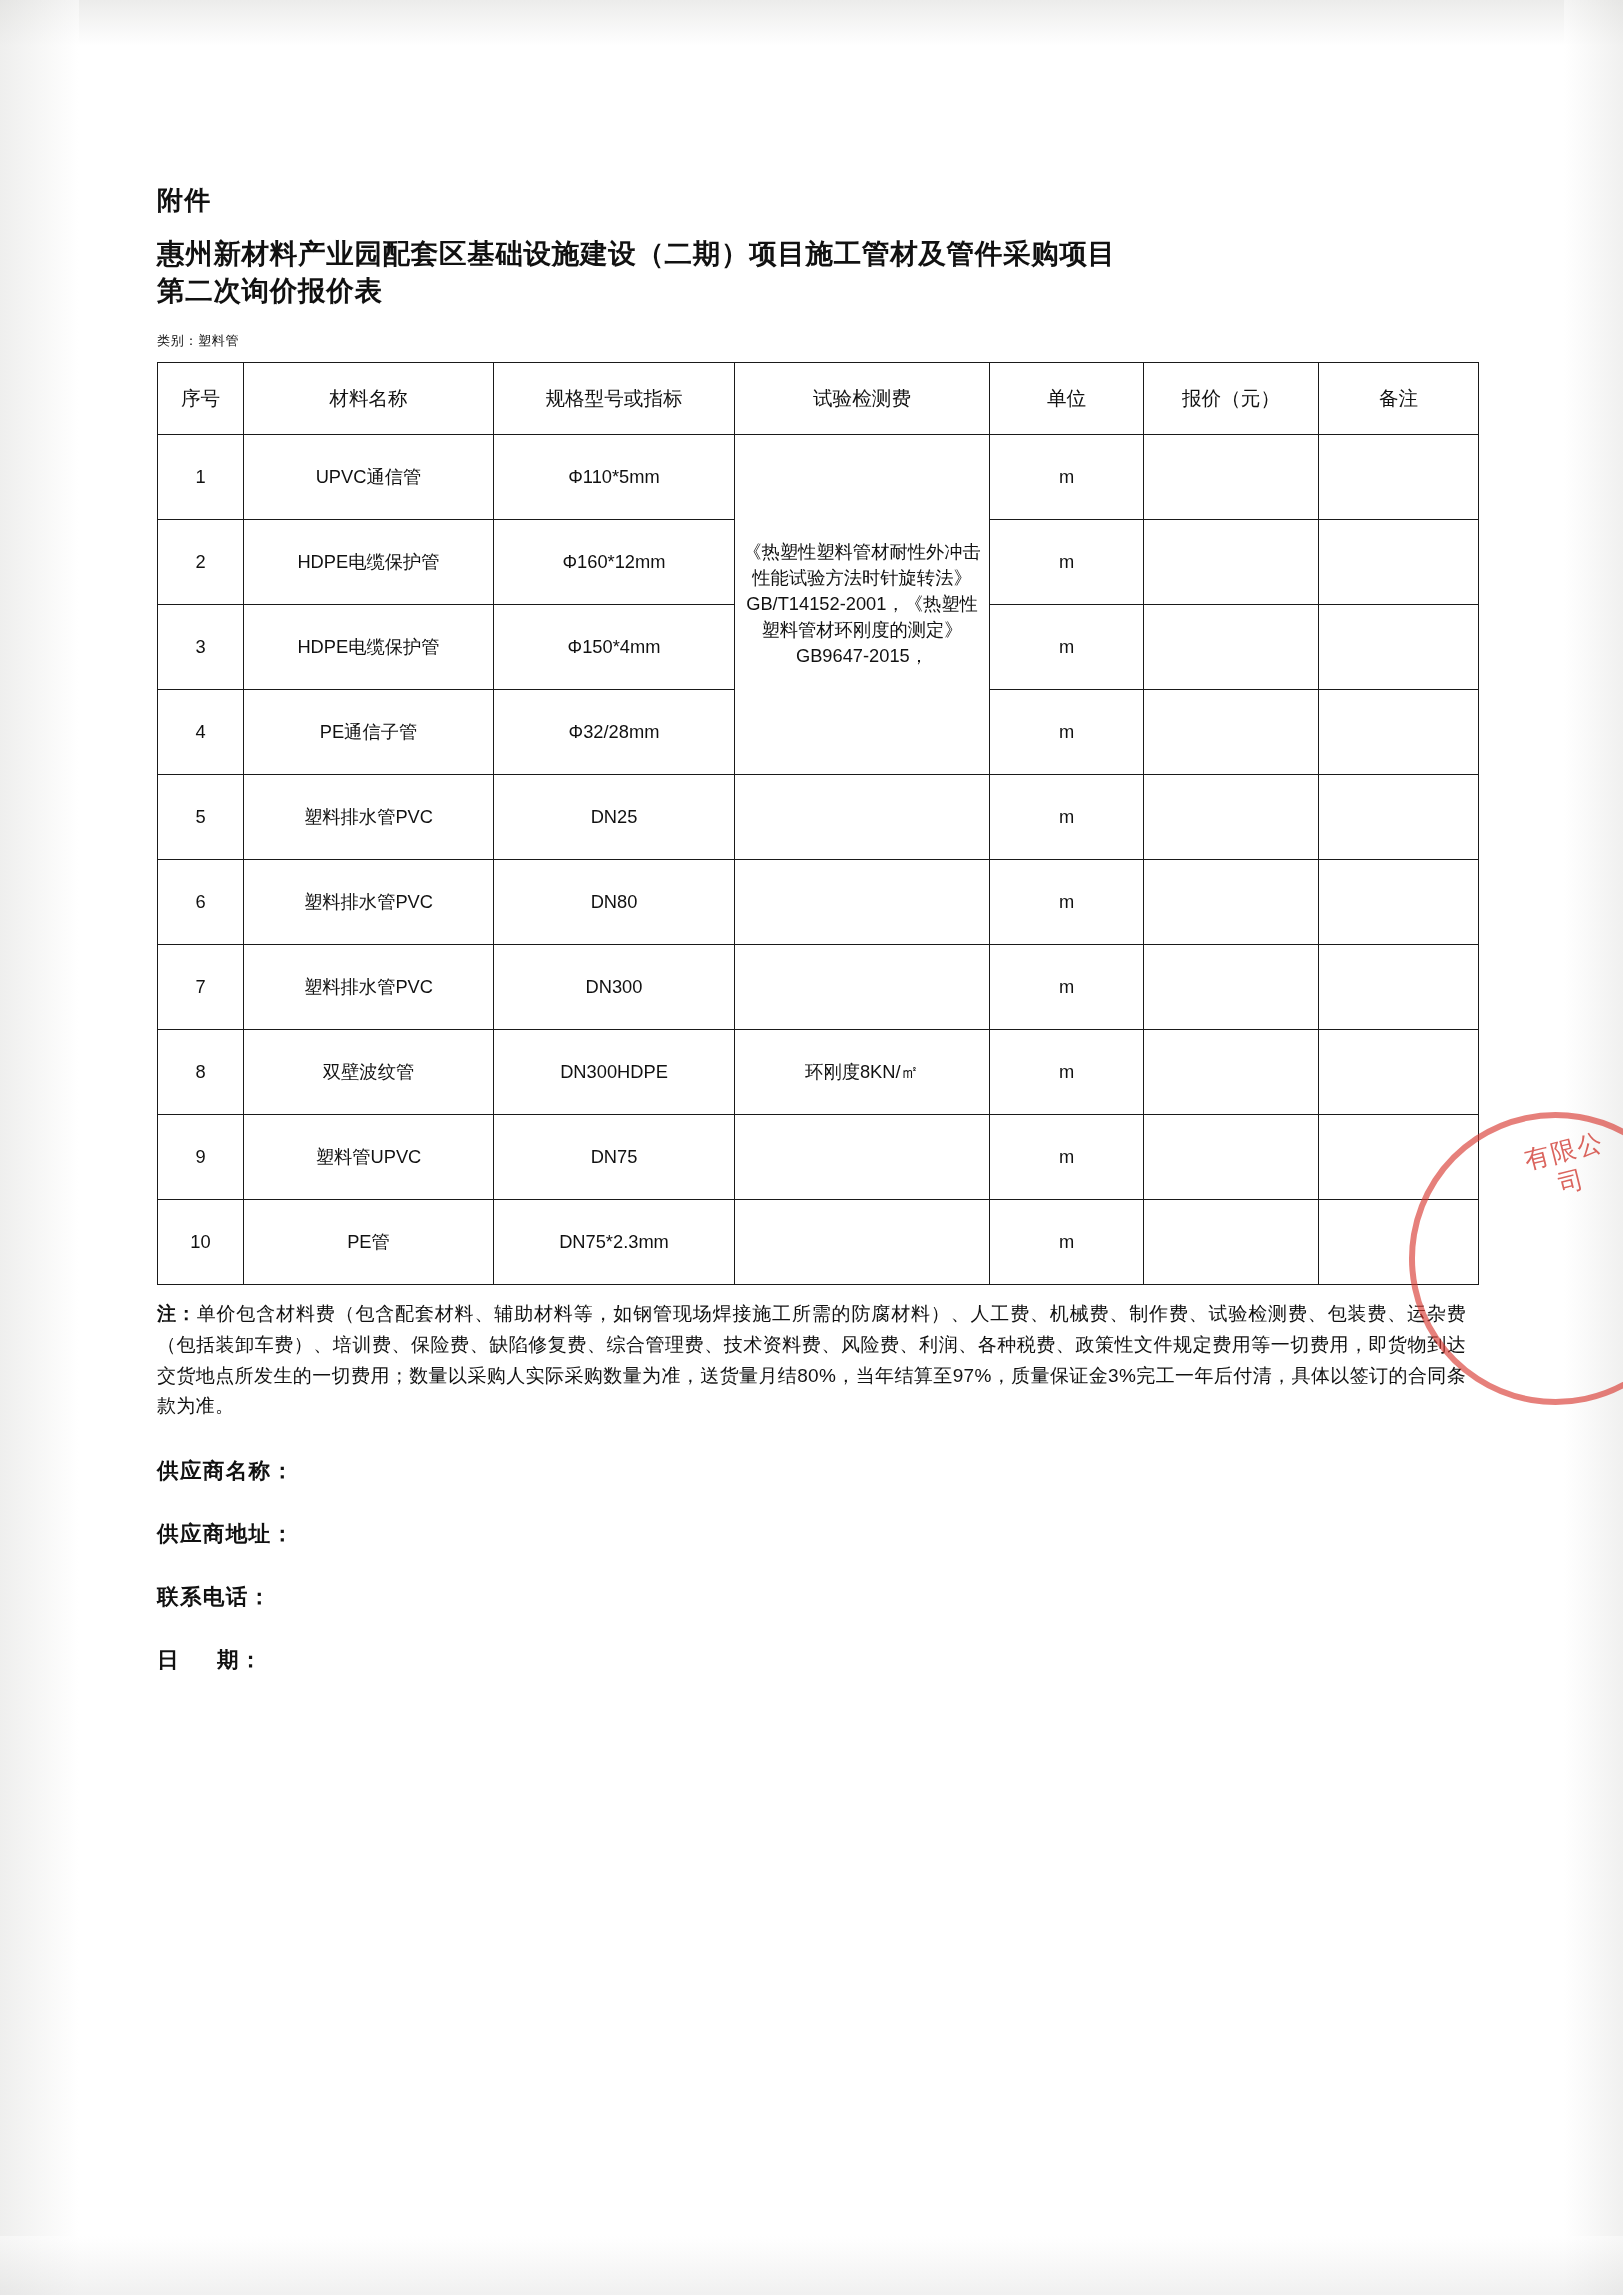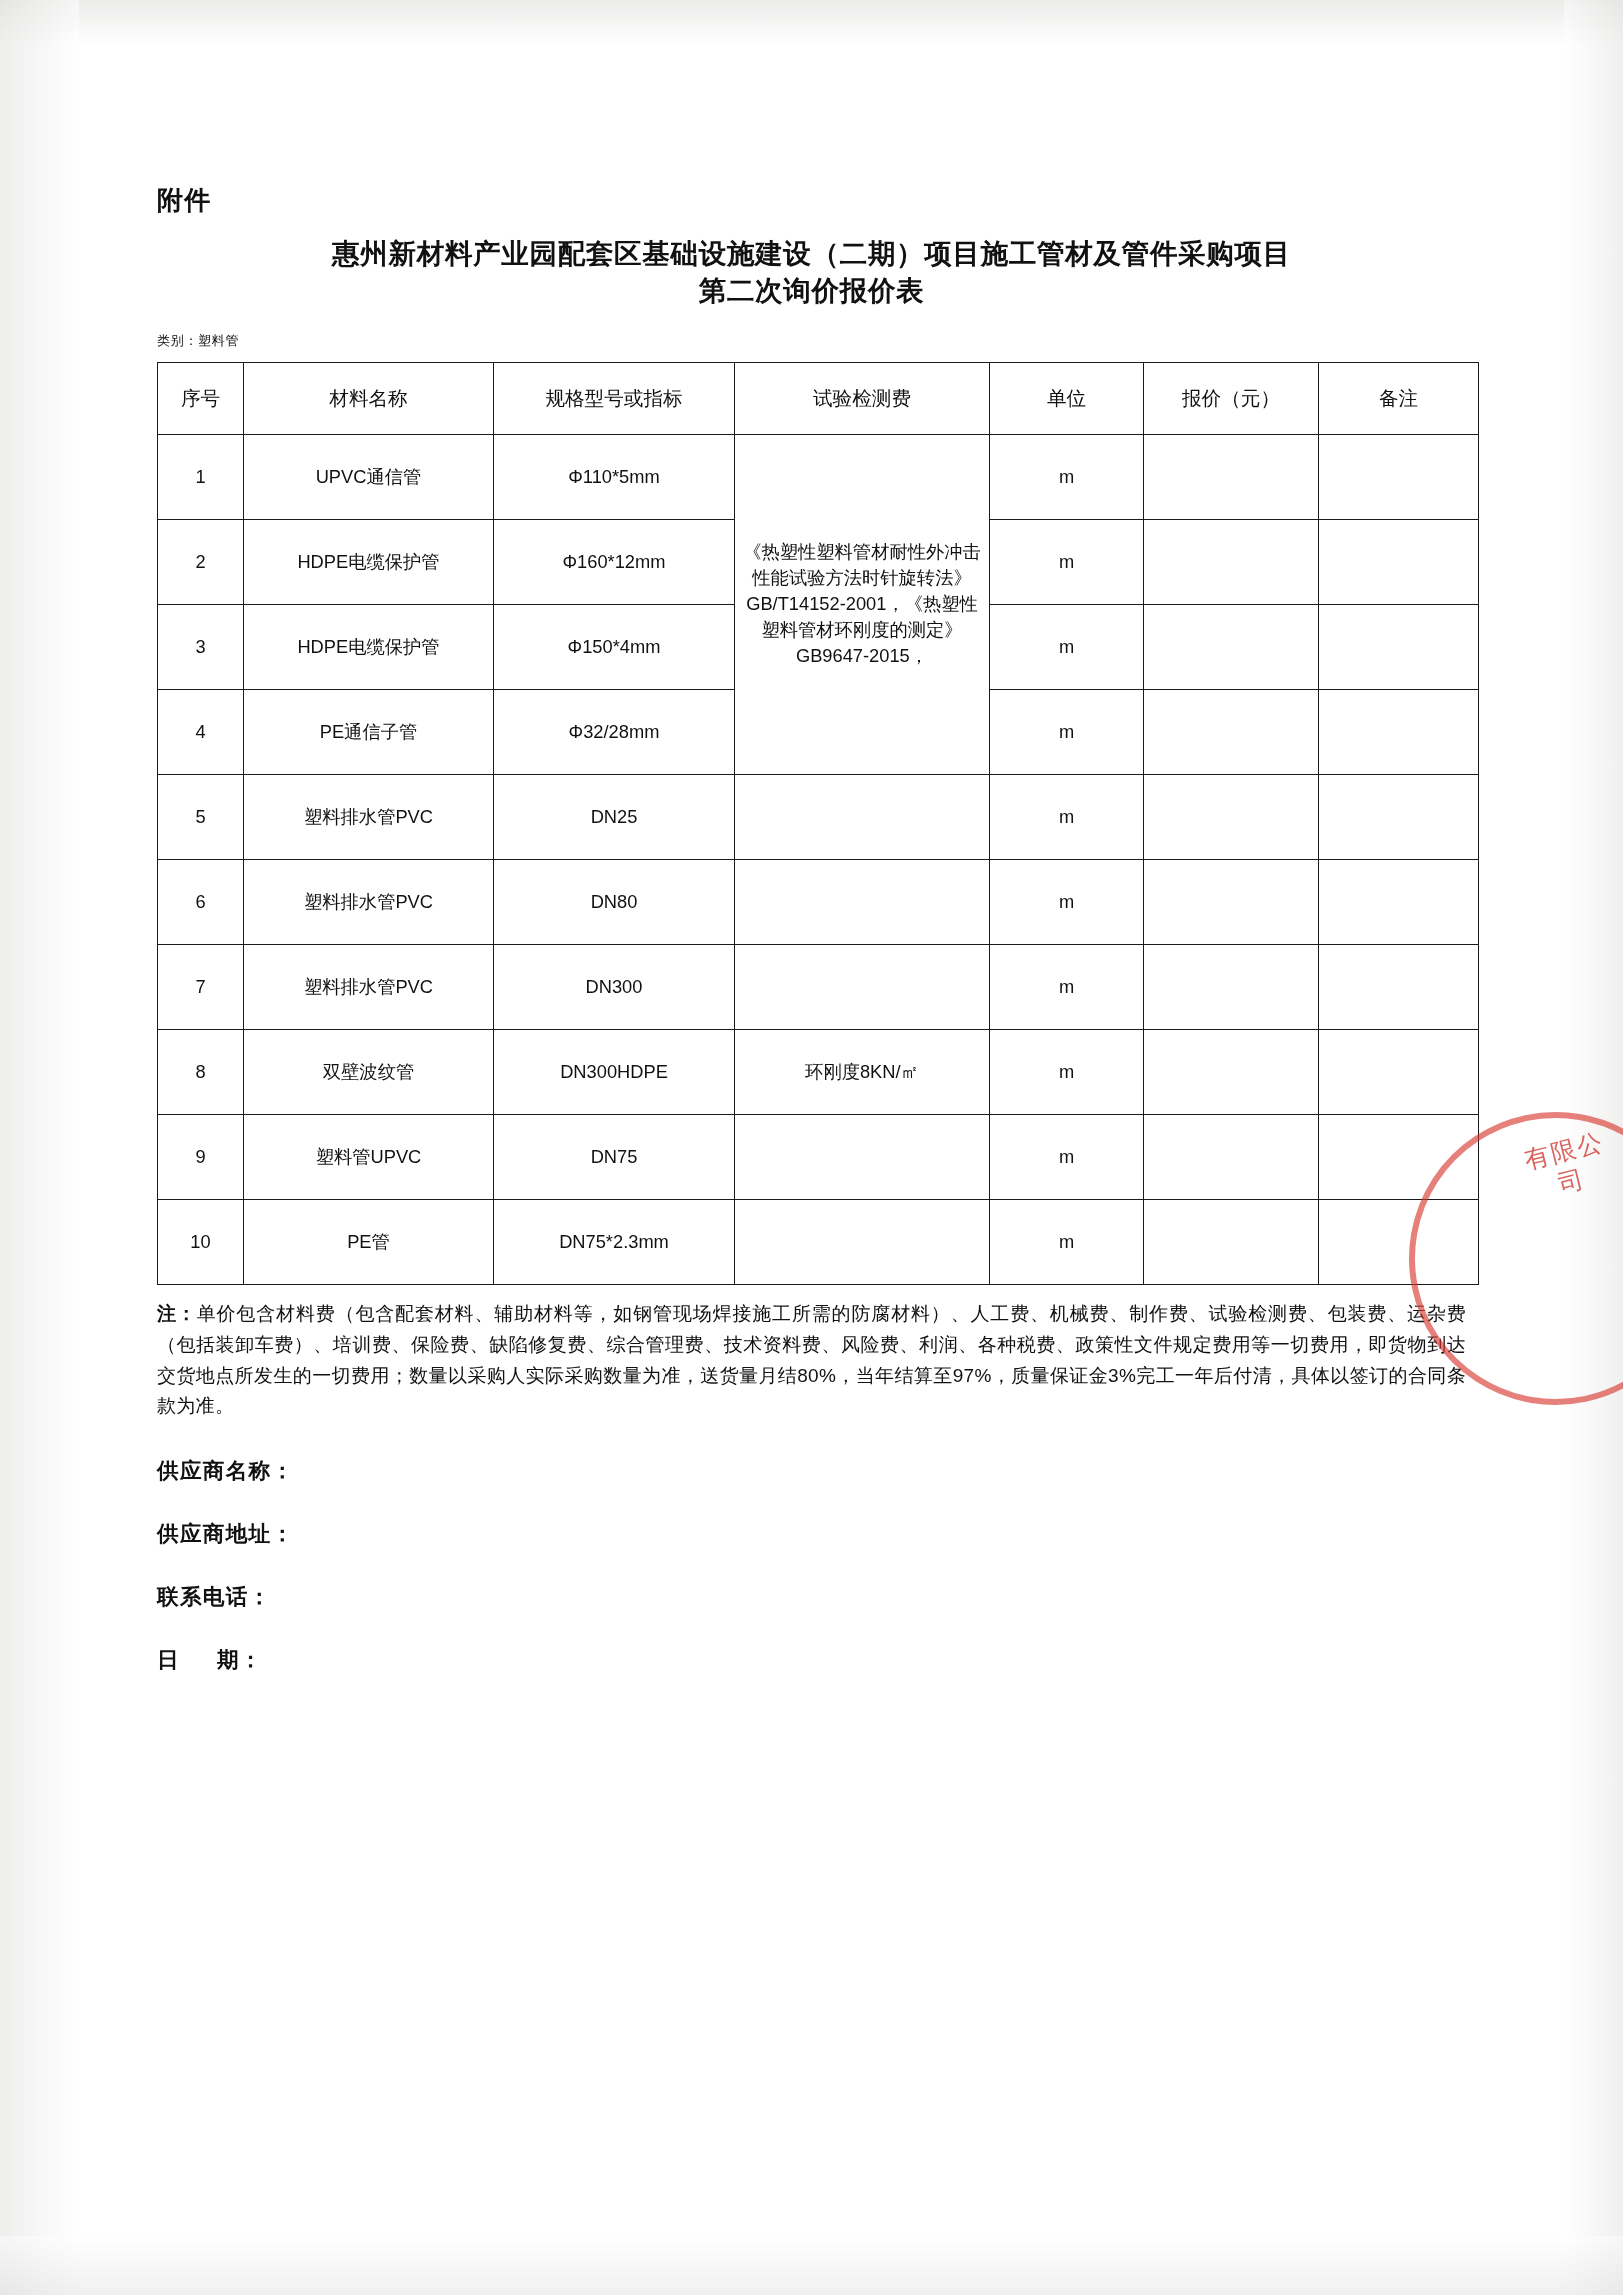--- a/index.html
+++ b/index.html
@@ -52,21 +52,20 @@
     font-size: 26px;
     letter-spacing: 1.3px;
     margin: 0 0 18.3px 0;
   }
 
   .doc-title {
     font-family: "Liberation Sans", sans-serif;
     font-weight: bold;
     font-size: 27.5px;
     line-height: 1.34;
-    text-align: center;
     letter-spacing: 0.7px;
     margin: 0 0 5.2px 0;
   }
   .doc-title .line2 { display: block; }
 
   .category-line {
     font-family: "Liberation Sans", sans-serif;
     font-size: 13px;
     margin: 22px 0 11.8px 0;
     letter-spacing: 0.7px;

